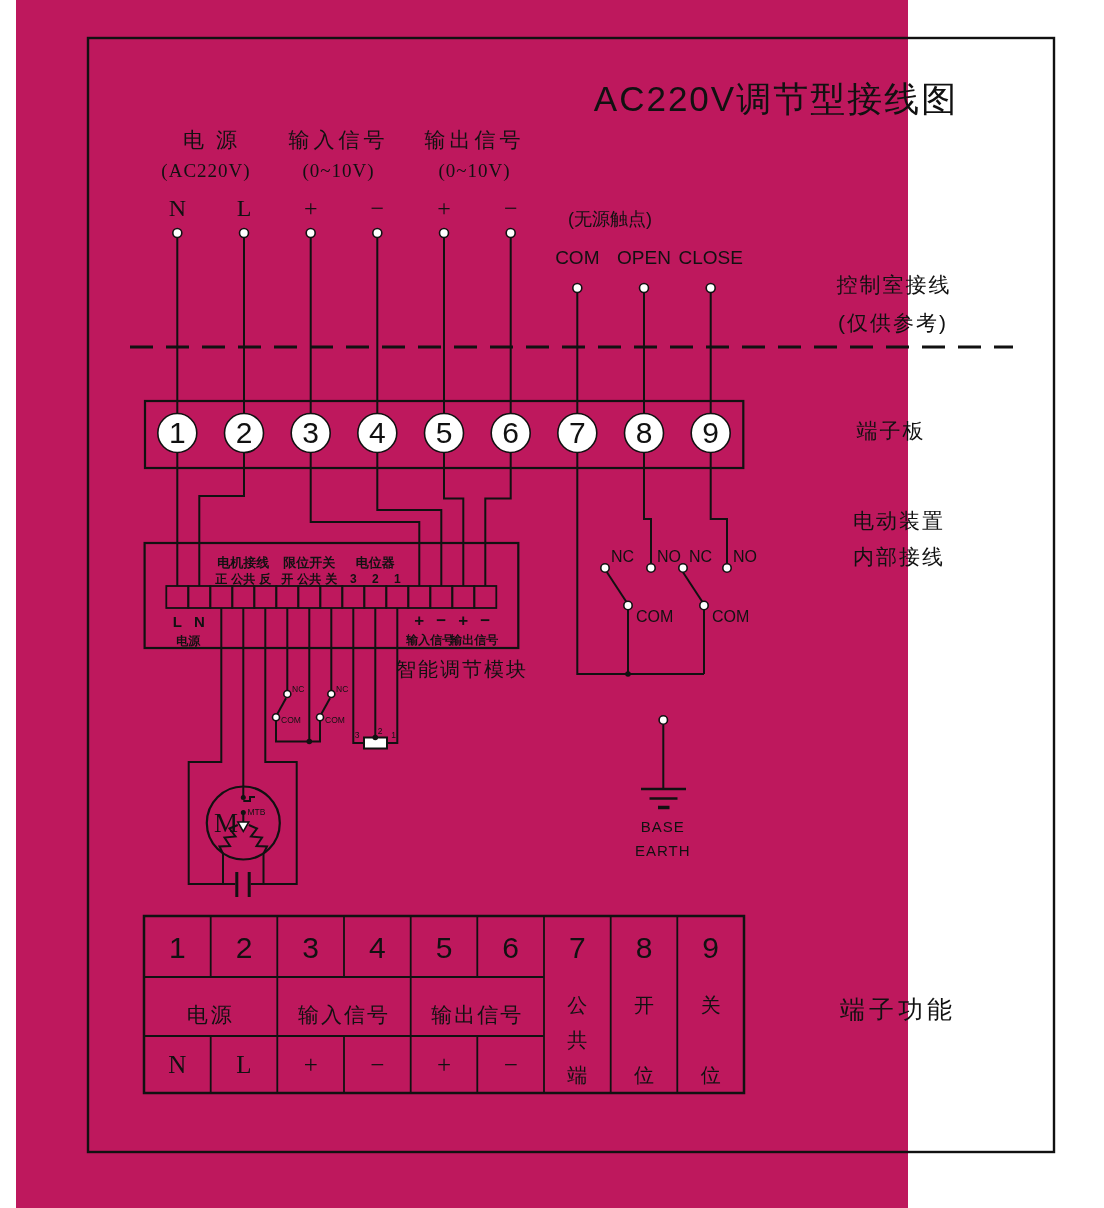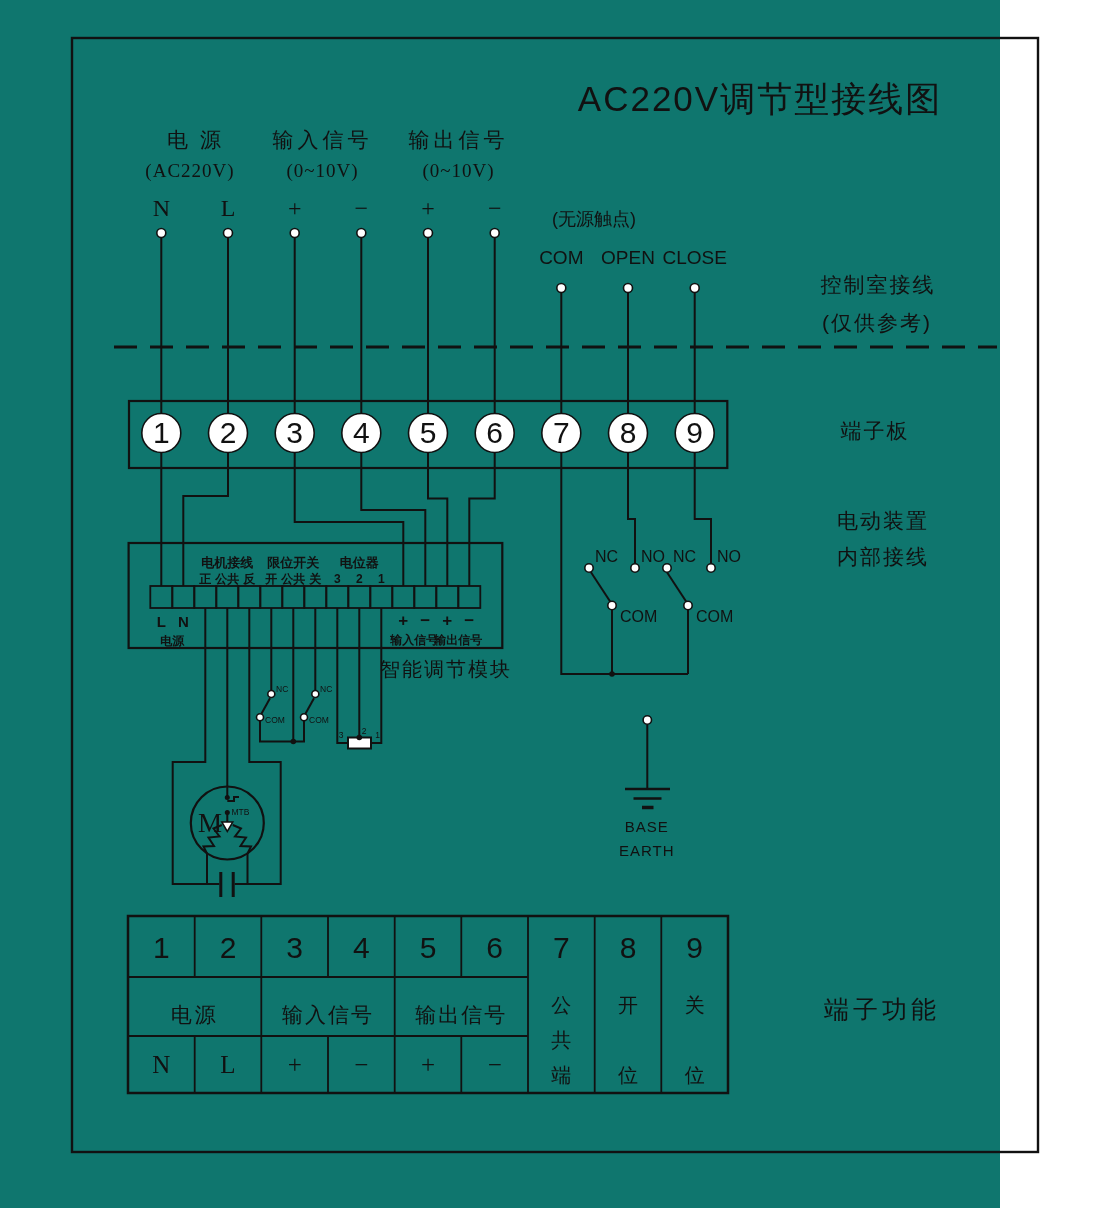--- a/index.html
+++ b/index.html
@@ -1,16 +1,16 @@
 <!DOCTYPE html>
 <html><head>
 <meta charset="utf-8">
 <style>
   html,body{margin:0;padding:0;background:#fff;}
-  .page{width:1000px;height:1208px;position:relative;background:#0f766e;}
+  .page{width:892px;height:1208px;position:relative;background:#be185d;margin-left:16px;}
   svg{display:block;}
   .t{font-family:"Liberation Sans",sans-serif;fill:#111;}
   .sf{font-family:"Liberation Serif",serif;fill:#111;}
   .mid{text-anchor:middle;}
   .b{font-weight:bold;}
   .ln{stroke:#111;stroke-width:2;fill:none;}
   .thin{stroke:#111;stroke-width:1.8;fill:none;}
   .oc{stroke:#111;stroke-width:1.6;fill:#fff;}
   .dot{fill:#111;stroke:none;}
 </style>

